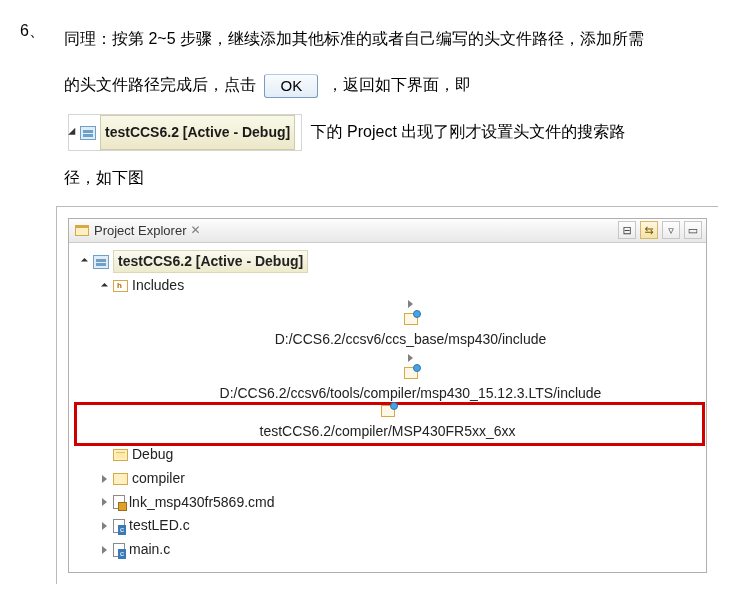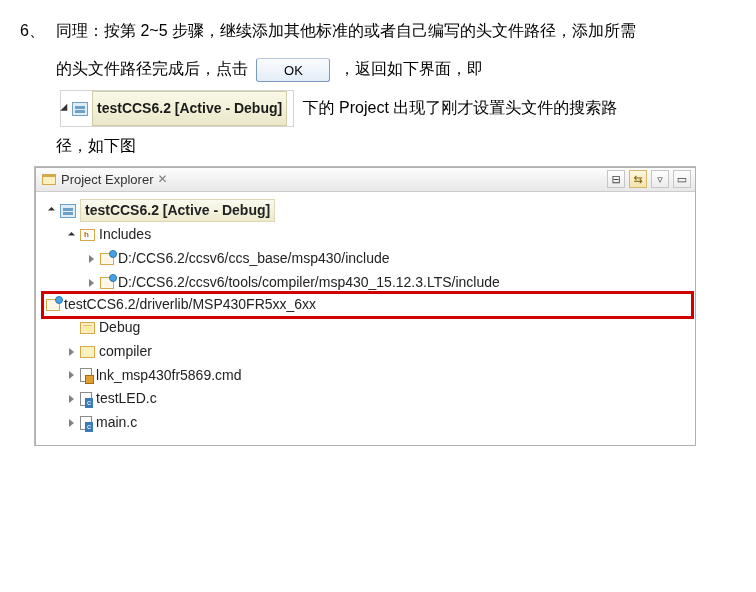--- a/index.html
+++ b/index.html
@@ -15,32 +15,32 @@
   }
   .step-row {
     display: flex;
     align-items: flex-start;
     gap: 6px;
   }
   .step-num {
     flex: 0 0 auto;
     min-width: 30px;
   }
-  .step-content p { margin: 0; }
+  .step-content p { margin: 8px; }
   .inline-ok-btn {
     display: inline-flex;
     align-items: center;
     justify-content: center;
-    width: 74px;
+    width: 54px;
     height: 24px;
     border: 1px solid #7a9ac0;
     border-top-color: #b8c8de;
     border-radius: 3px;
     background: linear-gradient(#fafcfe, #e3ecf7);
-    font-size: 13px;
+    font-size: 15px;
     color: #000;
     vertical-align: middle;
   }
   .inline-project-badge {
     display: inline-flex;
     align-items: center;
     gap: 4px;
     vertical-align: middle;
     padding: 0 6px 0 2px;
     border: 1px solid #d5d5d5;
@@ -72,23 +72,23 @@
   .icon-ccs::after {
     content: "";
     display: block;
     width: 70%; height: 3px;
     background: #6fa0c8;
     margin: 3px auto 0 auto;
     box-shadow: 0 4px 0 #6fa0c8;
   }
 
   .explorer-outer {
-    margin-left: 14px;
+    margin-left: 36px;
     width: 662px;
-    padding: 0;
+    padding: 11px;
     border-top: 1px solid #bbb;
     border-left: 1px solid #bbb;
     background: linear-gradient(90deg, #fff 0, #fff 8px, transparent 8px);
   }
   .explorer-panel {
     border: 1px solid #b0b0b0;
     background: #fff;
   }
   .explorer-title {
     height: 24px;
@@ -134,21 +134,21 @@
     line-height: 1.55;
   }
   .row {
     display: flex;
     align-items: center;
     gap: 4px;
     padding: 1px 0;
   }
   .indent-1 { padding-left: 2px; }
   .indent-2 { padding-left: 22px; align-items: center; }
-  .indent-3 { padding-left: 42px; }
+  .indent-3 { padding-left: 42px; flex-direction: column; }
 
   .tw { 
     width: 10px; height: 10px;
     display: inline-flex;
     align-items: center;
     justify-content: center;
   }
   .tw .tri-closed {
     width: 0; height: 0;
     border-top: 4px solid transparent;
@@ -314,21 +314,21 @@
       </div>
       <div class="row indent-3">
         <span class="tw">
             <span class="tri-closed"></span>
           </span>
         <span class="icon-incdir"></span>
         <span>D:/CCS6.2/ccsv6/tools/compiler/msp430_15.12.3.LTS/include</span>
       </div>
       <div class="row indent-3 red-box">
         <span class="icon-incdir"></span>
-        <span>testCCS6.2/driverlib/MSP430FR5xx_6xx</span>
+        <span>testCCS6.2/compiler/MSP430FR5xx_6xx</span>
       </div>
 
       <div class="row indent-2">
         <span class="tw"></span>
         <span class="icon-folder-open"></span>
         <span>Debug</span>
       </div>
       <div class="row indent-2">
         <span class="tw">
             <span class="tri-closed"></span>

